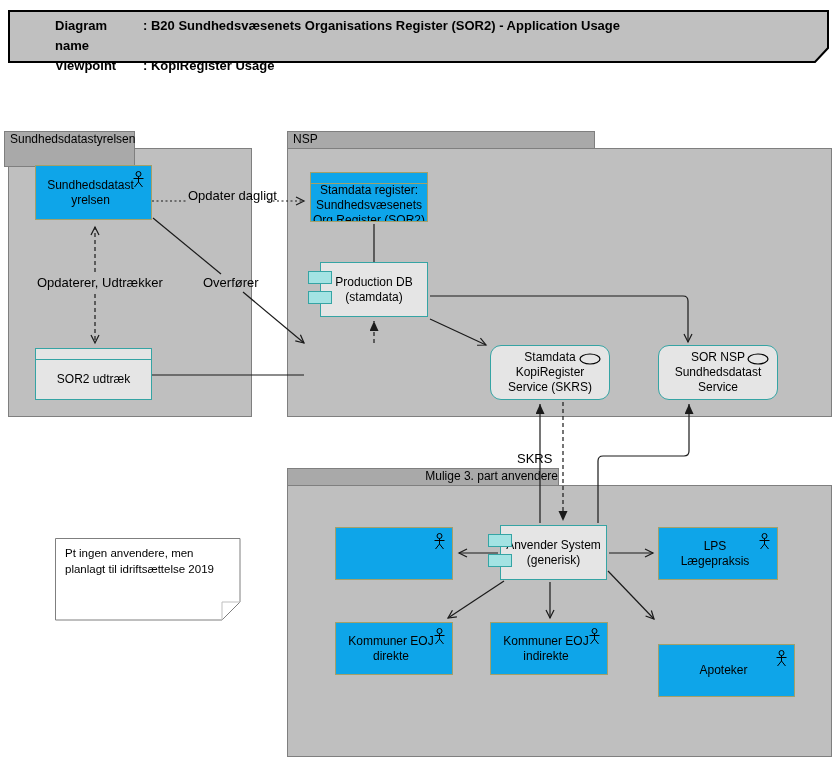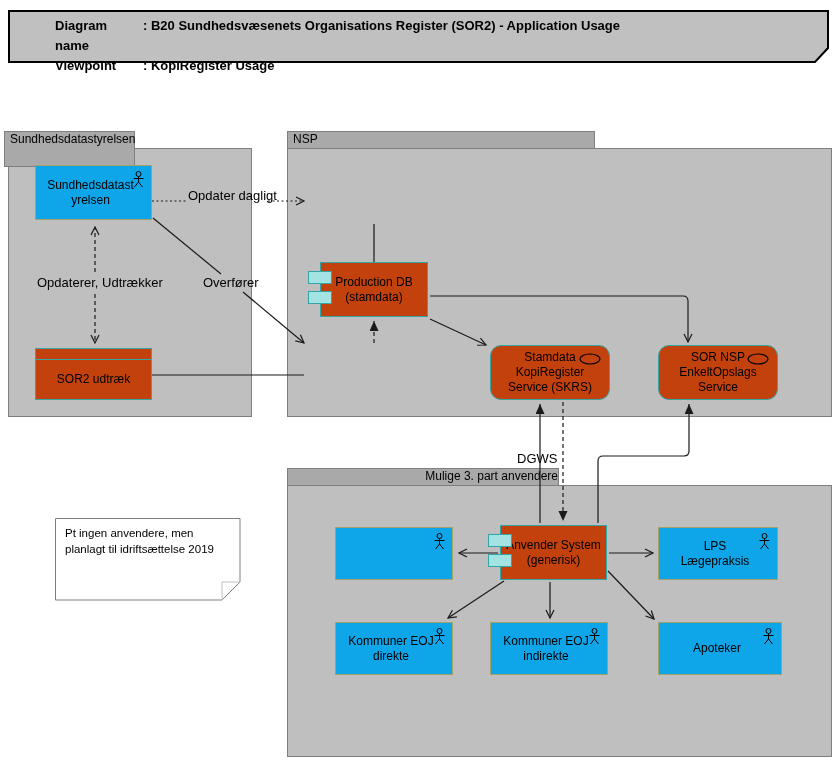--- a/index.html
+++ b/index.html
@@ -23,21 +23,21 @@
   #t-nsp{left:287px;top:131px;width:308px;height:18px;}
   #b-nsp{left:287px;top:148px;width:545px;height:269px;}
   #t-mulige{left:287px;top:468px;width:272px;height:18px;text-align:right;}
   #b-mulige{left:287px;top:485px;width:545px;height:272px;}
 
   
   .node{box-sizing:border-box;display:flex;align-items:center;justify-content:center;
     text-align:center;font-size:12px;line-height:15px;z-index:2;}
   .node .lbl{white-space:pre-line;width:100%;}
   .yellow{background:#0ea5e9;border:1px solid #a3a069;}
-  .cyan{background:#c2410c;border:1px solid #35a4a4;}
+  .cyan{background:#e5e5e5;border:1px solid #35a4a4;}
   .service{border-radius:11px;align-items:center;}
   .dataobj{padding-top:10px;}
   .band{position:absolute;left:0;top:0;right:0;height:10px;border-bottom:1px solid inherit;}
   .yellow .band{border-bottom:1px solid #a3a069;}
   .cyan .band{border-bottom:1px solid #35a4a4;}
   .actor-ic{position:absolute;top:5px;right:6px;line-height:0;}
   .svc-ic{position:absolute;top:7px;right:8px;line-height:0;}
   .ctab{position:absolute;width:24px;height:13px;left:-13px;background:#a3e3e3;
     border:1px solid #35a4a4;box-sizing:border-box;}
   .ctab1{top:8px;} .ctab2{top:28px;}
@@ -48,26 +48,26 @@
   #n-stamreg{left:310px;top:172px;width:118px;height:50px;align-items:flex-start;}
   #n-proddb{left:320px;top:262px;width:108px;height:55px;}
   #n-importer{left:320px;top:345px;width:108px;height:55px;}
   #n-skrs{left:490px;top:345px;width:120px;height:55px;}
   #n-sornsp{left:658px;top:345px;width:120px;height:55px;}
   #n-anvender{left:500px;top:525px;width:107px;height:55px;}
   #n-regioner{left:335px;top:527px;width:118px;height:53px;}
   #n-lps{left:658px;top:527px;width:120px;height:53px;}
   #n-komdir{left:335px;top:622px;width:118px;height:53px;}
   #n-komind{left:490px;top:622px;width:118px;height:53px;}
-  #n-apoteker{left:658px;top:622px;width:124px;height:53px;}
+  #n-apoteker{left:658px;top:644px;width:137px;height:53px;}
   #n-regioner .lbl,#n-lps .lbl,#n-komdir .lbl,#n-komind .lbl,#n-apoteker .lbl,
   #n-sds .lbl{padding-right:10px;padding-left:4px;}
 
   
-  #note{left:55px;top:518px;width:186px;height:83px;z-index:2;}
+  #note{left:55px;top:538px;width:186px;height:83px;z-index:2;}
   #note-text{position:absolute;left:10px;top:7px;font-size:11.5px;line-height:16px;white-space:pre-line;}
 
   
   #edges{left:0;top:0;width:837px;height:765px;z-index:3;pointer-events:none;}
   .edge-label{z-index:4;font-size:13px;line-height:13px;white-space:nowrap;}
   #el-opdater{left:188px;top:189px;}
   #el-opdaterer{left:37px;top:276px;}
   #el-overfoerer{left:203px;top:276px;}
   #el-dgws{left:517px;top:452px;}
 </style>
@@ -117,20 +117,26 @@
         </svg></span>
     <div class="lbl">Sundhedsdatast
 yrelsen</div>
   </div>
 
   <div class="abs node cyan dataobj" id="n-sor2udtraek">
     <span class="band"></span>
     <div class="lbl">SOR2 udtræk</div>
   </div>
 
+  <div class="abs node yellow dataobj clip" id="n-stamreg">
+    <span class="band"></span>
+    <div class="lbl">Stamdata register:
+Sundhedsvæsenets
+Org Register (SOR2)</div>
+  </div>
 
   <div class="abs node cyan" id="n-proddb">
     <span class="ctab ctab1"></span>
     <span class="ctab ctab2"></span>
     <div class="lbl">Production DB
 (stamdata)</div>
   </div>
 
 
   <div class="abs node cyan service" id="n-skrs">
@@ -142,21 +148,21 @@
 KopiRegister
 Service (SKRS)</div>
   </div>
 
   <div class="abs node cyan service" id="n-sornsp">
     <span class="svc-ic">
       <svg width="22" height="12">
           <ellipse cx="11" cy="6" rx="10" ry="5" fill="none" stroke="#000" stroke-width="1.2"></ellipse>
         </svg></span>
     <div class="lbl">SOR NSP
-EnkeltOpslags
+Sundhedsdatast
 Service</div>
   </div>
 
   <div class="abs node cyan" id="n-anvender">
     <span class="ctab ctab1"></span>
     <span class="ctab ctab2"></span>
     <div class="lbl">Anvender System
 (generisk)</div>
   </div>
 
@@ -269,15 +275,15 @@
       <path d="M609,553 H653" marker-end="url(#m-open)"></path>
       <path d="M504,581 L448,618" marker-end="url(#m-open)"></path>
       <path d="M550,582 V618" marker-end="url(#m-open)"></path>
       <path d="M608,571 L654,619" marker-end="url(#m-open)"></path>
     </g>
   </svg>
 
   <div class="abs edge-label" id="el-opdater">Opdater dagligt</div>
   <div class="abs edge-label" id="el-opdaterer">Opdaterer, Udtrækker</div>
   <div class="abs edge-label" id="el-overfoerer">Overfører</div>
-  <div class="abs edge-label" id="el-dgws">DGWS</div>
+  <div class="abs edge-label" id="el-dgws">SKRS</div>
 
 </div>
 
 </body></html>

